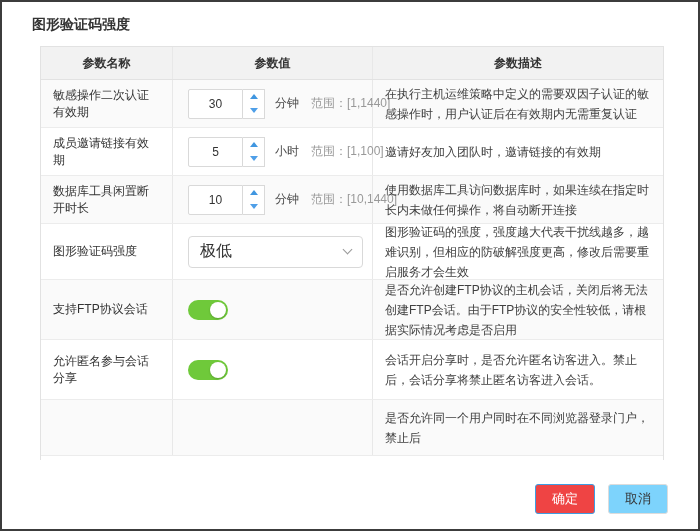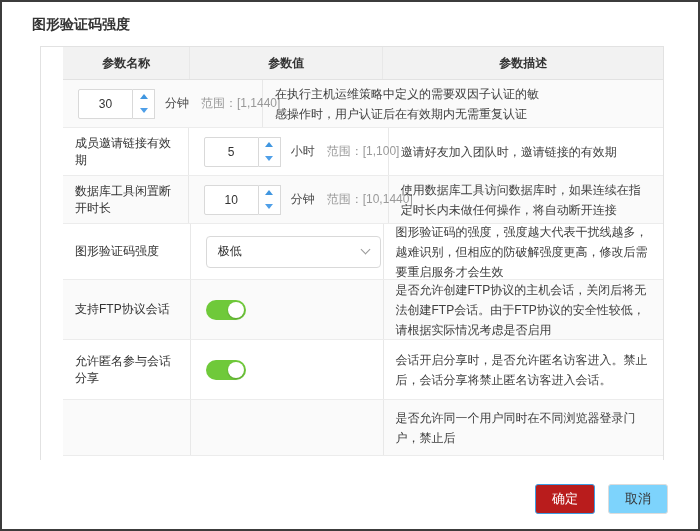--- a/index.html
+++ b/index.html
@@ -1,21 +1,21 @@
 <!DOCTYPE html>
 <html><head>
 <meta charset="utf-8">
 <style>
   * { margin:0; padding:0; box-sizing:border-box; }
   body { font-family:"Liberation Sans","DejaVu Sans",sans-serif; background:#fff; }
   .page { width:700px; height:531px; border:2px solid #3c3c3c; background:#fff; overflow:hidden; position:relative; }
   .title { margin:14px 0 0 30px; font-size:14px; font-weight:bold; color:#333; }
 
   .table { margin:12px 0 0 38px; width:624px; height:414px;
-           border:1px solid #e2e2e2; border-bottom:none; overflow:hidden;padding-left:22px; }
+           border:1px solid #e2e2e2; border-bottom:none; overflow:hidden; }
   .tr { display:flex; border-bottom:1px solid #ececec; background:#fff; }
   .tr.alt { background:#fafafa; }
   .tr.head { height:33px; background:#f2f2f2; border-bottom:1px solid #e2e2e2; }
   .td { display:flex; align-items:center; }
   .c1 { width:132px; padding:0 12px; border-right:1px solid #e8e8e8; font-size:12px; color:#333; }
   .c2 { width:200px; padding-left:15px; border-right:1px solid #e8e8e8; }
   .c3 { width:290px; padding:0 12px; font-size:12px; color:#404040; line-height:20px; }
   .head .td { justify-content:center; padding:0; font-size:12px; font-weight:bold; color:#333; }
   .h49{height:49px} .h48{height:48px} .h56{height:56px} .h60{height:60px}
 
@@ -27,49 +27,50 @@
   .spin { flex:1; display:flex; align-items:center; justify-content:center; cursor:pointer; }
   .spin.up::after { content:""; border-left:4px solid transparent; border-right:4px solid transparent;
                     border-bottom:5px solid #4096e0; }
   .spin.down::after { content:""; border-left:4px solid transparent; border-right:4px solid transparent;
                       border-top:5px solid #4f9fe8; }
   .unit { margin-left:10px; font-size:12px; color:#4a4a4a; white-space:nowrap; }
   .range { margin-left:12px; font-size:12px; color:#999; white-space:nowrap; }
 
   .select { width:175px; height:32px; border:1px solid #d9d9d9; border-radius:4px;
             display:flex; align-items:center; justify-content:space-between;
-            padding:0 11px; font-size:12px; color:#333; cursor:pointer; background:#fff; }
+            padding:0 11px; font-size:16px; color:#333; cursor:pointer; background:#fff; }
   .chev { width:7px; height:7px; border-right:1px solid #999; border-bottom:1px solid #999;
           transform:rotate(45deg); margin-top:-4px; }
 
   .toggle { width:40px; height:20px; border-radius:10px; background:#6fc93a; position:relative; cursor:pointer; }
   .toggle .knob { position:absolute; right:2px; top:2px; width:16px; height:16px; border-radius:50%;
                   background:#fff; box-shadow:0 1px 2px rgba(0,0,0,.2); }
 
   .footer { display:flex; justify-content:flex-end; gap:13px; margin:24px 30px 0 0; }
   .btn { height:30px; min-width:55px; padding:0 16px; font-size:13px; border-radius:3px;
          border:1px solid #dcdcdc; background:#7dd3fc; color:#333; cursor:pointer; font-family:inherit; }
-  .btn.primary { background:#b91c1c; border-color:#3d9de2; color:#fff; }
+  .btn.primary { background:#ef4444; border-color:#3d9de2; color:#fff; }
 </style>
 </head>
 <body>
 
 <div class="page">
   <div class="title">图形验证码强度</div>
 
   <div class="table">
 
     <div class="tr head">
       <div class="td c1">参数名称</div>
       <div class="td c2">参数值</div>
       <div class="td c3">参数描述</div>
     </div>
 
 
     <div class="tr alt h48">
+      <div class="td c1">敏感操作二次认证有效期</div>
       <div class="td c2">
         <div class="numwrap">
           <input class="numinput" value="30" style="">
           <div class="spinner">
             <div class="spin up"></div>
             <div class="spin down"></div>
           </div>
           <span class="unit">分钟</span>
           <span class="range">范围：[1,1440]</span>
         </div>

